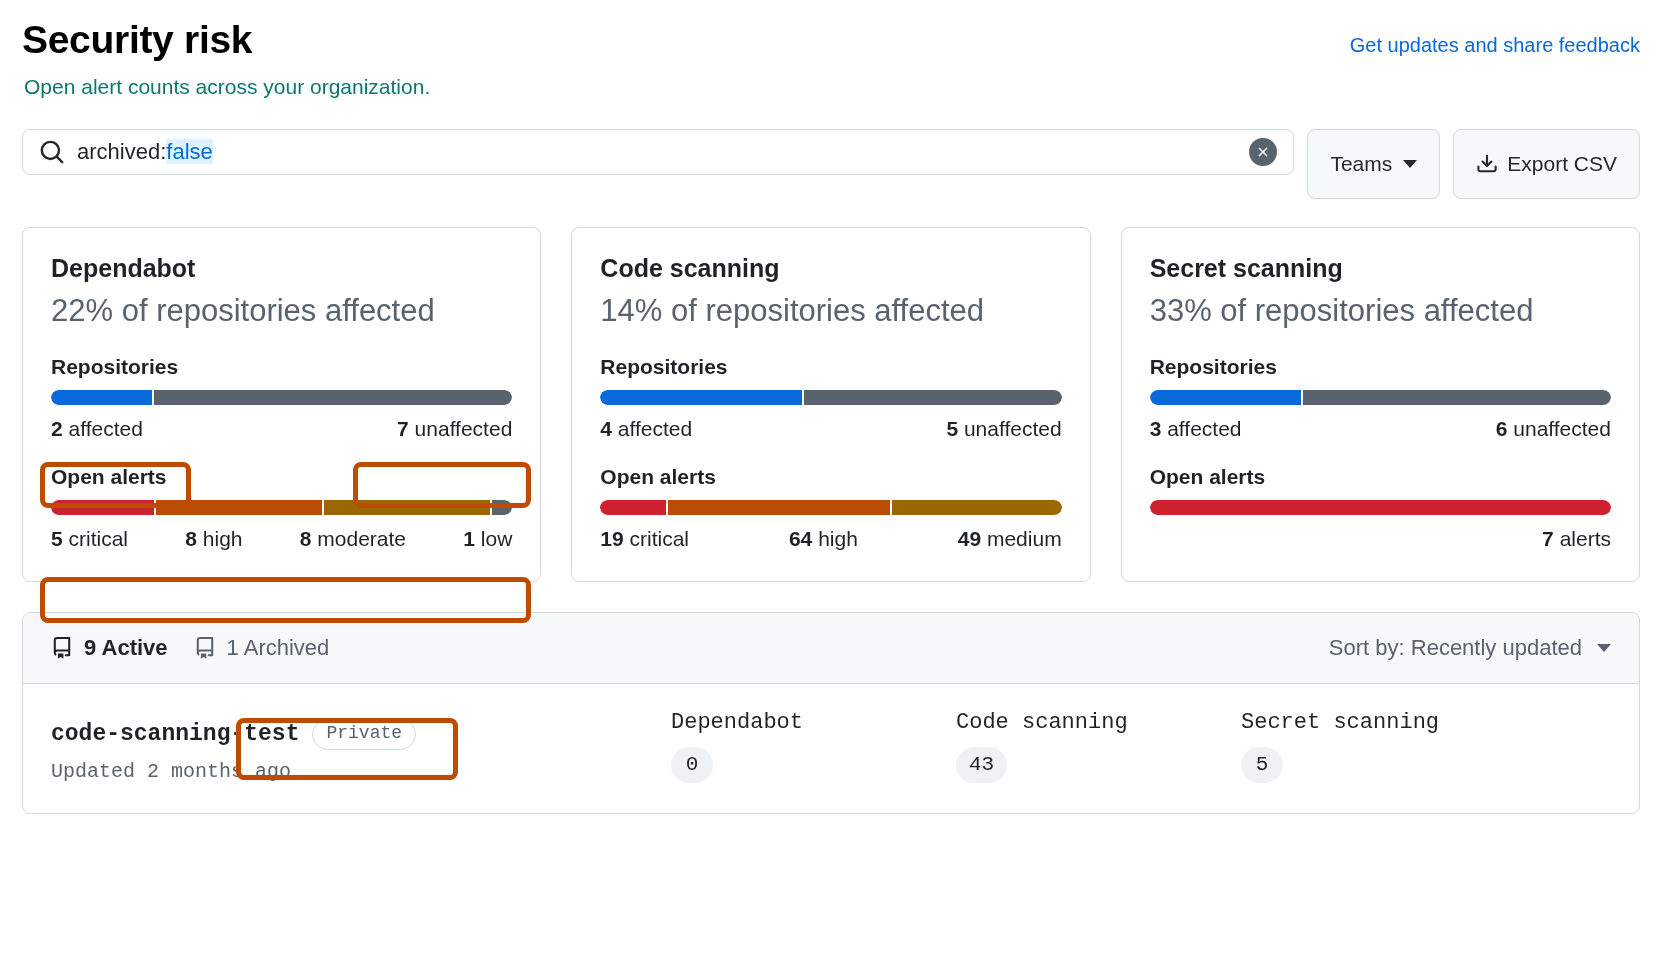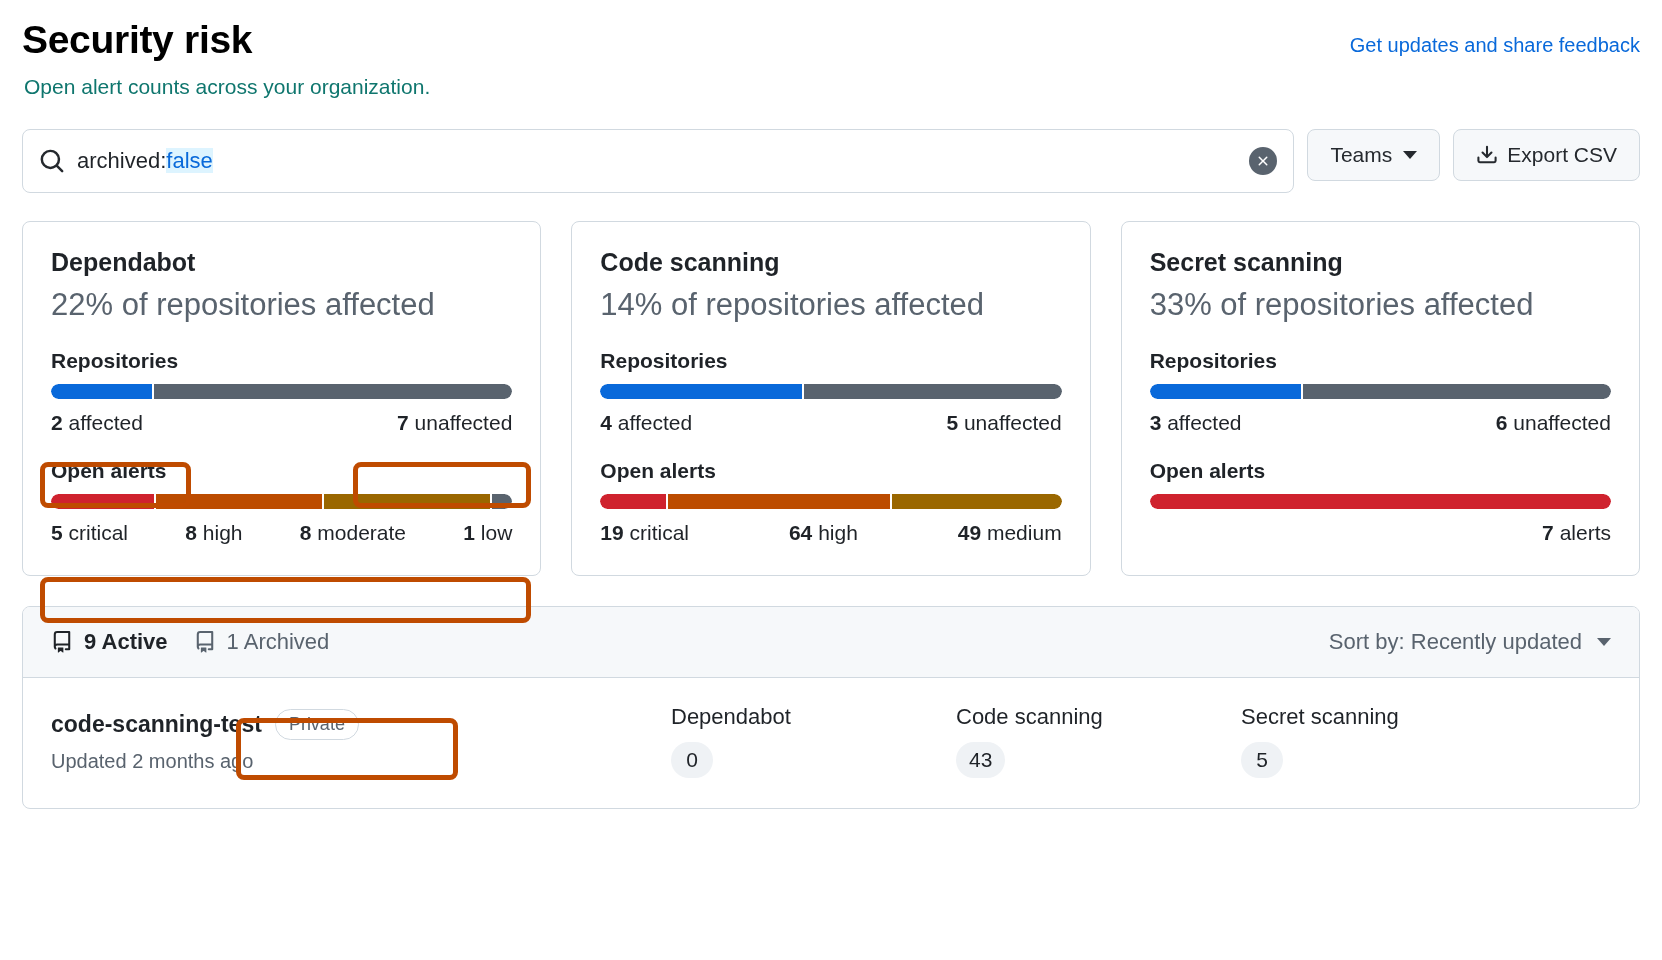--- a/index.html
+++ b/index.html
@@ -15,35 +15,35 @@
   
   .head-row { display: flex; align-items: flex-start; justify-content: space-between; padding-top: 18px; }
   .page-title { font-size: 39px; font-weight: 700; color: #000000; letter-spacing: -0.3px; line-height: 1.15; margin: 0; }
   .page-sub { font-size: 21px; color: #0f766e; margin: 12px 0 4px 2px; }
   .feedback-link { font-size: 20px; color: #0969da; text-decoration: none; margin-top: 16px; white-space: nowrap; }
 
   
   .search-row { display: flex; align-items: stretch; gap: 13px; margin-top: 26px; }
   .search-box {
     flex: 1 1 auto; position: relative; display: flex; align-items: center;
-    height: 64px; border: 1px solid #d1d9e0; border-radius: 8px; background: #fff; padding: 0 16px;
+    height: 46px; border: 1px solid #d1d9e0; border-radius: 8px; background: #fff; padding: 0 16px;
   }
   .search-icon { width: 26px; height: 26px; flex: none; color: #25292e; margin-right: 12px; }
   .search-text { font-size: 22px; color: #1f2328; font-family: "Liberation Sans", sans-serif; }
   .search-text .qual { color: #1f2328; }
   .search-text .val { background: #ddf4ff; color: #0969da; }
   .clear-btn {
     position: absolute; right: 16px; top: 50%; transform: translateY(-50%);
     width: 28px; height: 28px; border-radius: 50%; background: #59636e;
     display: flex; align-items: center; justify-content: center; border: none; cursor: pointer; padding: 0;
   }
   .clear-btn svg { width: 16px; height: 16px; color: #fff; }
   .btn {
     display: flex; align-items: center; justify-content: center; gap: 9px;
-    height: 52px; padding: 0 22px; border: 1px solid #d1d9e0; border-radius: 8px;
+    height: 70px; padding: 0 22px; border: 1px solid #d1d9e0; border-radius: 8px;
     background: #f6f8fa; font-size: 21px; color: #25292e; cursor: pointer;
     font-family: "Liberation Sans", sans-serif; white-space: nowrap;
   }
   .caret { width: 0; height: 0; border-left: 7px solid transparent; border-right: 7px solid transparent; border-top: 8px solid #25292e; margin-left: 2px; }
   .dl-icon { width: 22px; height: 22px; }
 
   
   .cards { display: flex; gap: 30px; margin-top: 28px; }
   .card { flex: 1 1 0; border: 1px solid #d1d9e0; border-radius: 8px; background: #fff; padding: 26px 28px 30px 28px; }
   .card-title { font-size: 25px; font-weight: 600; color: #1f2328; margin: 0 0 10px 0; }
@@ -66,21 +66,21 @@
   .list-panel { margin-top: 30px; border: 1px solid #d1d9e0; border-radius: 8px; overflow: hidden; background: #fff; }
   .list-head { display: flex; align-items: center; justify-content: space-between; background: #f6f8fa; border-bottom: 1px solid #d1d9e0; padding: 22px 28px; }
   .tabs { display: flex; align-items: flex-end; gap: 26px; }
   .tab { display: flex; align-items: center; gap: 11px; font-size: 22px; cursor: pointer; }
   .tab.active { color: #1f2328; font-weight: 600; }
   .tab.inactive { color: #59636e; font-weight: 400; }
   .repo-icon { width: 22px; height: 22px; flex: none; }
   .sortby { display: flex; align-items: center; gap: 15px; font-size: 22px; color: #59636e; cursor: pointer; }
   .sort-caret { width: 0; height: 0; border-left: 7px solid transparent; border-right: 7px solid transparent; border-top: 8px solid #59636e; }
 
-  .repo-row { display: flex; align-items: center; padding: 26px 28px 30px 28px; }
+  .repo-row { display: flex; align-items: flex-end; padding: 26px 28px 30px 28px; font-family: Liberation Mono, monospace; }
   .repo-main { width: 620px; flex: none; }
   .repo-name-line { display: flex; align-items: center; gap: 13px; }
   .repo-name { font-size: 23px; font-weight: 600; color: #1f2328; text-decoration: none; }
   .pill { font-size: 18px; color: #59636e; border: 1px solid #d1d9e0; border-radius: 2em; padding: 3px 13px; line-height: 1.3; }
   .repo-updated { font-size: 20px; color: #59636e; margin-top: 10px; }
   .metric { width: 285px; flex: none; }
   .metric-label { font-size: 22px; color: #1f2328; margin-bottom: 12px; }
   .metric-count { display: inline-flex; align-items: center; justify-content: center; min-width: 42px; height: 36px; padding: 0 13px; border-radius: 2em; background: #eff2f5; font-size: 21px; color: #1f2328; }
 </style>
 </head>

